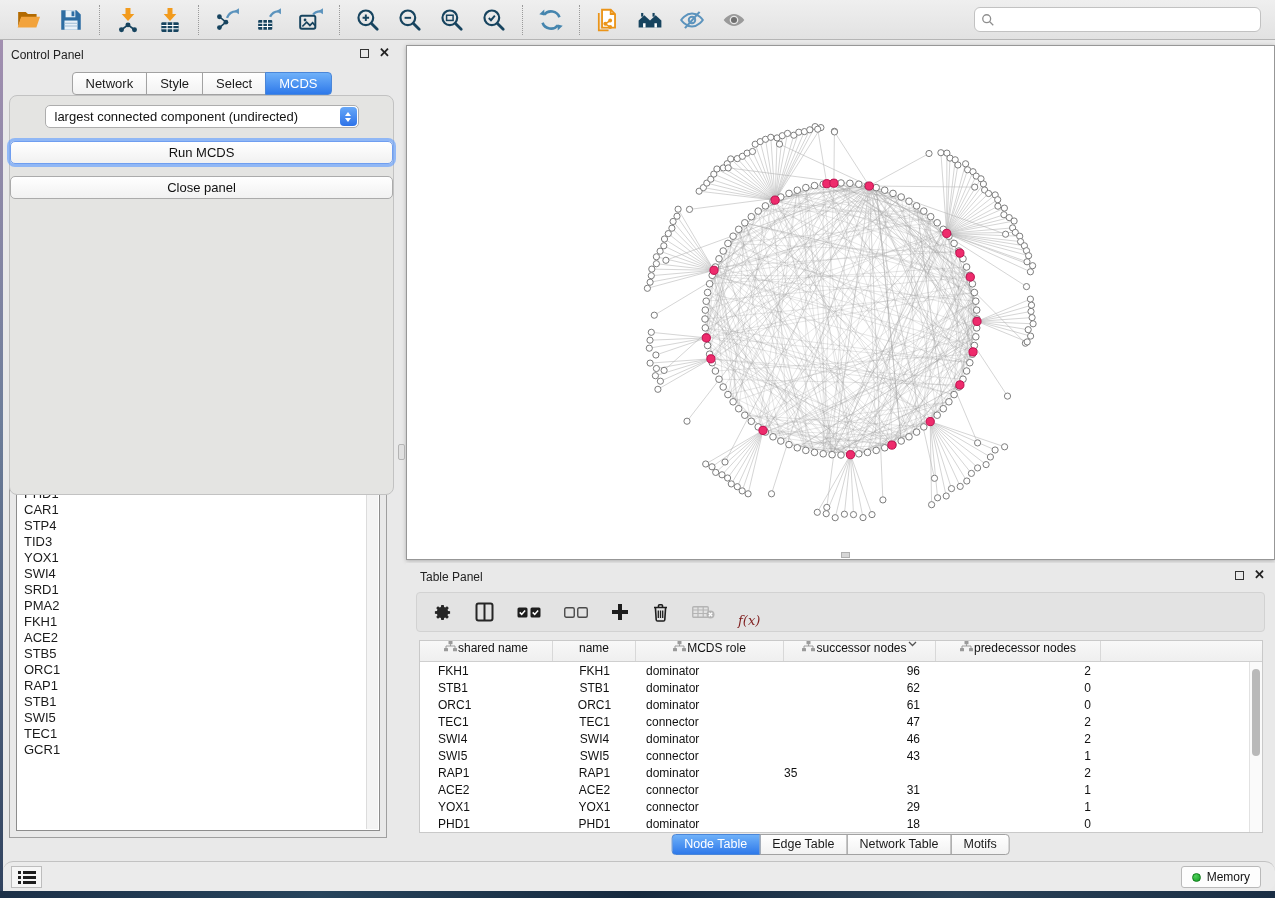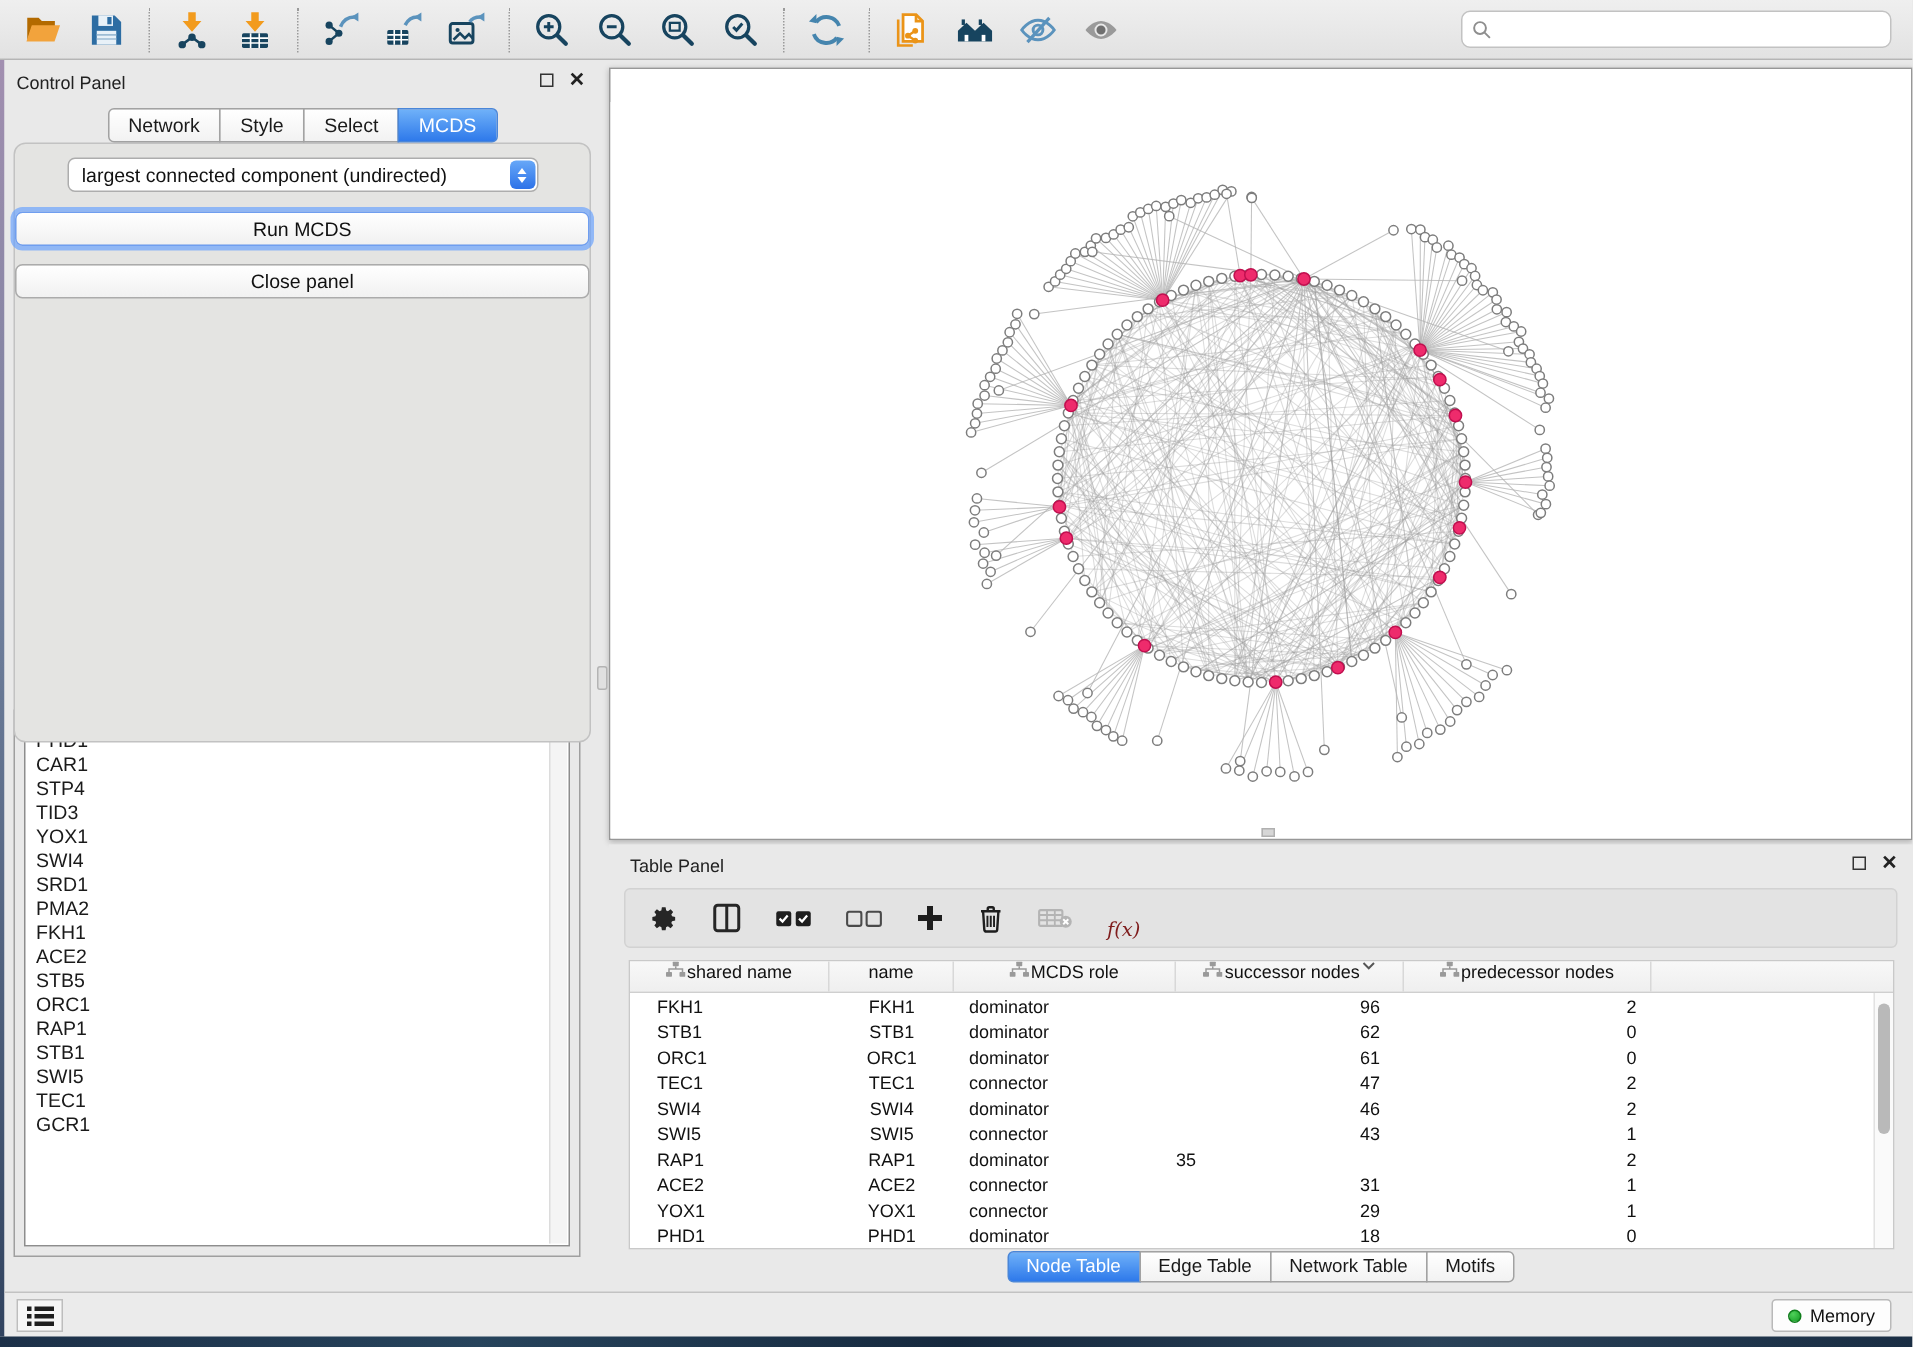--- a/index.html
+++ b/index.html
@@ -95,21 +95,21 @@
   .nt-body { position:absolute; left:0; top:21px; right:13px; bottom:0; overflow:hidden; }
   .nt-row { display:flex; height:17px; font-size:12px; color:#111; align-items:center; }
   .nt-cell { white-space:nowrap; overflow:hidden; }
   .nt-scroll { position:absolute; right:0; top:21px; bottom:0; width:13px; background:#fafafa; border-left:1px solid #e2e2e2; }
   .nt-thumb { position:absolute; left:2px; top:7px; width:8px; height:87px; background:#b9b9b9; border-radius:4px; }
 
   #tp-tabs { position:absolute; left:50%; transform:translateX(-50%); top:271px; }
   #tp-tabs .seg { height:21px; line-height:19px; font-size:12.5px; padding:0 12px; }
 
   
-  .status-bar { position:absolute; left:3px; top:861px; width:1272px; height:30px; background:#ebebeb; border-top:1px solid #c2c2c2; z-index:3; }
+  .status-bar { position:absolute; left:3px; top:861px; width:1272px; height:30px; background:#ebebeb; border-top:1px solid #c2c2c2; z-index:3;border-radius:10px; }
   .task-btn { position:absolute; left:8px; top:4px; width:31px; height:22px; background:#f6f6f6; border:1px solid #bdbdbd;
     display:flex; align-items:center; justify-content:center; }
   .memory-btn { position:absolute; right:14px; top:4px; height:22px; padding:0 10px; background:#fdfdfd;
     border:1px solid #b9b9b9; border-radius:3px; display:flex; align-items:center; gap:6px; font-size:12px; color:#111; }
   .mem-dot { width:9px; height:9px; border-radius:50%; background:radial-gradient(circle at 35% 30%, #4ed15a, #149a22); border:1px solid #0f7d1b; }
 </style>
 </head>
 <body>
 
 <div class="wall-left"></div>

